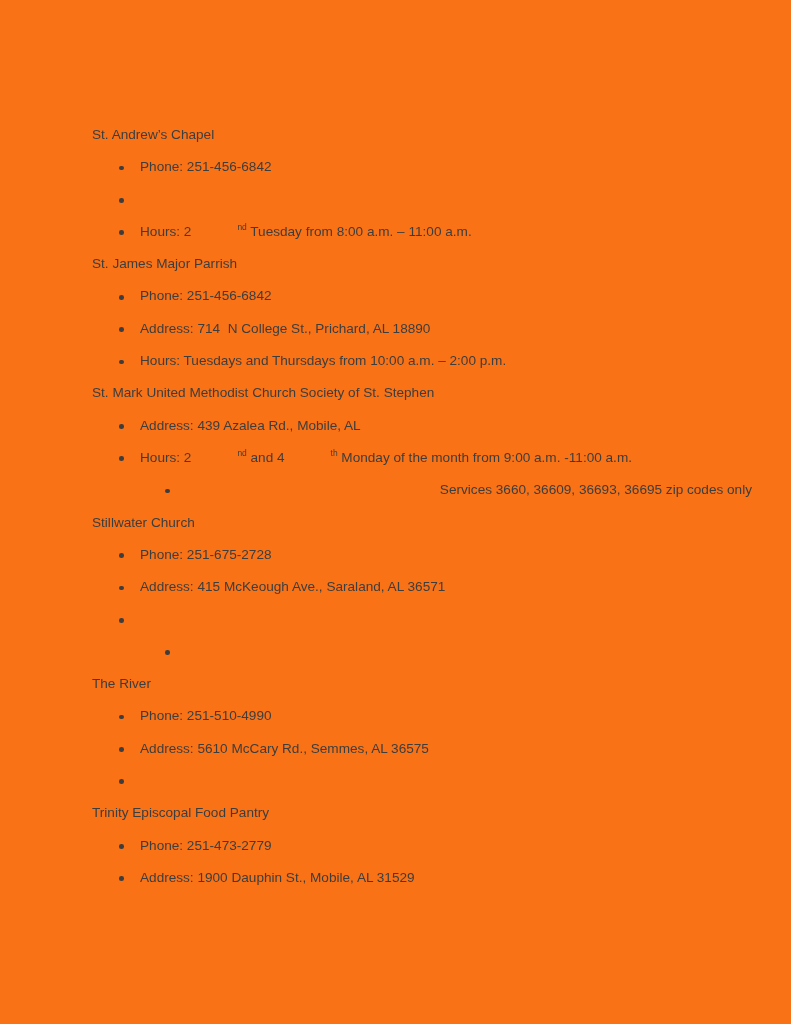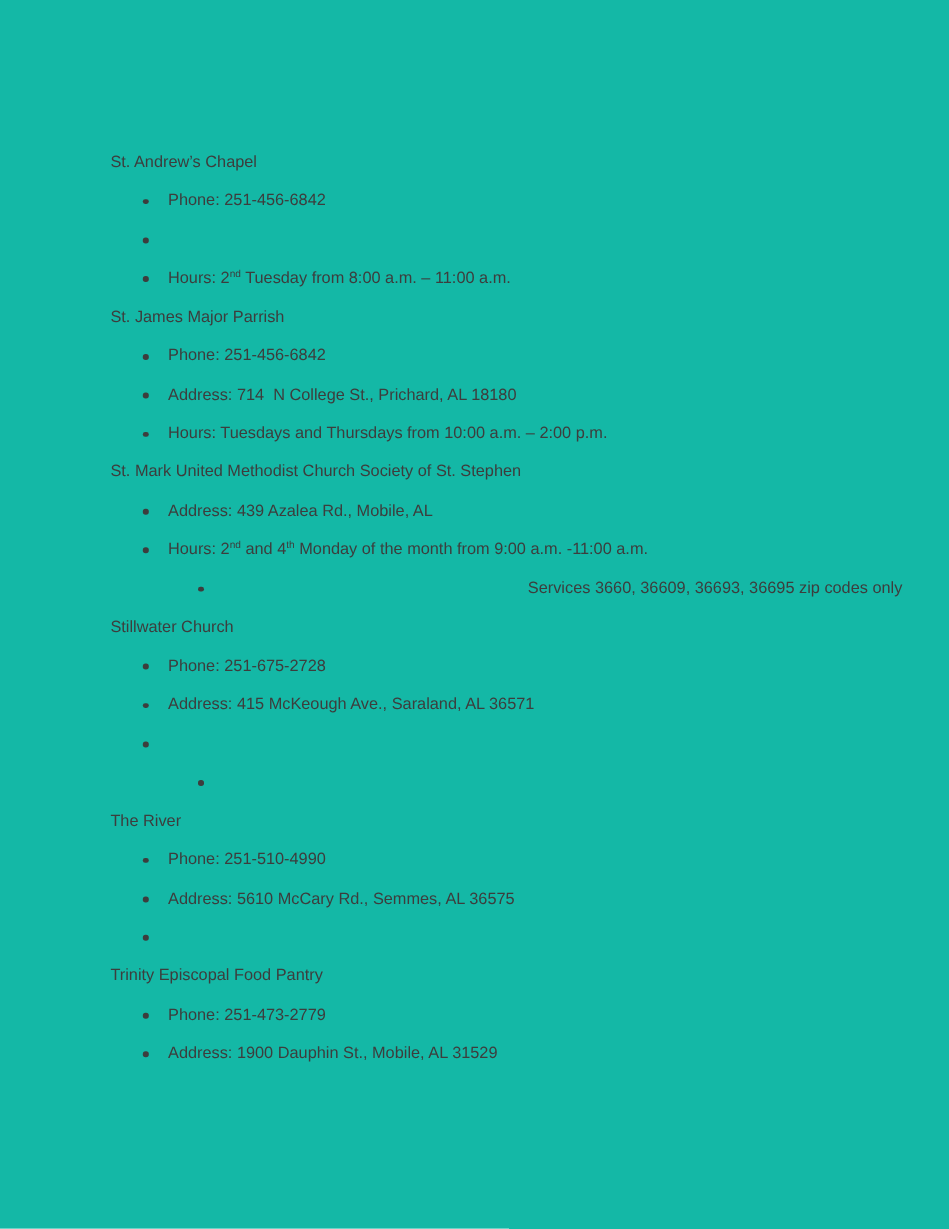--- a/index.html
+++ b/index.html
@@ -4,21 +4,21 @@
 <style>
   html, body {
     margin: 0;
     padding: 0;
     background: #ffffff;
   }
   .page {
     position: relative;
     width: 791px;
     height: 1024px;
-    background: #14b8a6;
+    background: #f97316;
     overflow: hidden;
     font-family: "Liberation Sans", sans-serif;
     color: #3d3d3d;
     font-size: 13.6px;
     -webkit-font-smoothing: antialiased;
   }
   .doc-body {
     position: absolute;
     left: 92px;
     top: 127px;
@@ -51,20 +51,21 @@
     height: 4.6px;
     border-radius: 50%;
     background: #3d3d3d;
   }
   .l1 > .dot { left: 27px; }
   .l2 > .dot { left: 73px; }
   sup.ord {
     font-size: 0.62em;
     vertical-align: super;
     line-height: 0;
+    margin-left: 46px;
   }
 </style>
 </head>
 <body>
 
 <div class="page">
   <div class="doc-body">
 
     <section>
       <div class="line heading">
@@ -86,21 +87,21 @@
     <section>
       <div class="line heading">
         <span class="txt">St. James Major Parrish</span>
       </div>
       <div class="line l1">
         <span class="dot"></span>
         <span class="txt">Phone: 251-456-6842</span>
       </div>
       <div class="line l1">
         <span class="dot"></span>
-        <span class="txt">Address: 714  N College St., Prichard, AL 18180</span>
+        <span class="txt">Address: 714  N College St., Prichard, AL 18890</span>
       </div>
       <div class="line l1">
         <span class="dot"></span>
         <span class="txt">Hours: Tuesdays and Thursdays from 10:00 a.m. – 2:00 p.m.</span>
       </div>
     </section>
 
     <section>
       <div class="line heading">
         <span class="txt">St. Mark United Methodist Church Society of St. Stephen</span>

